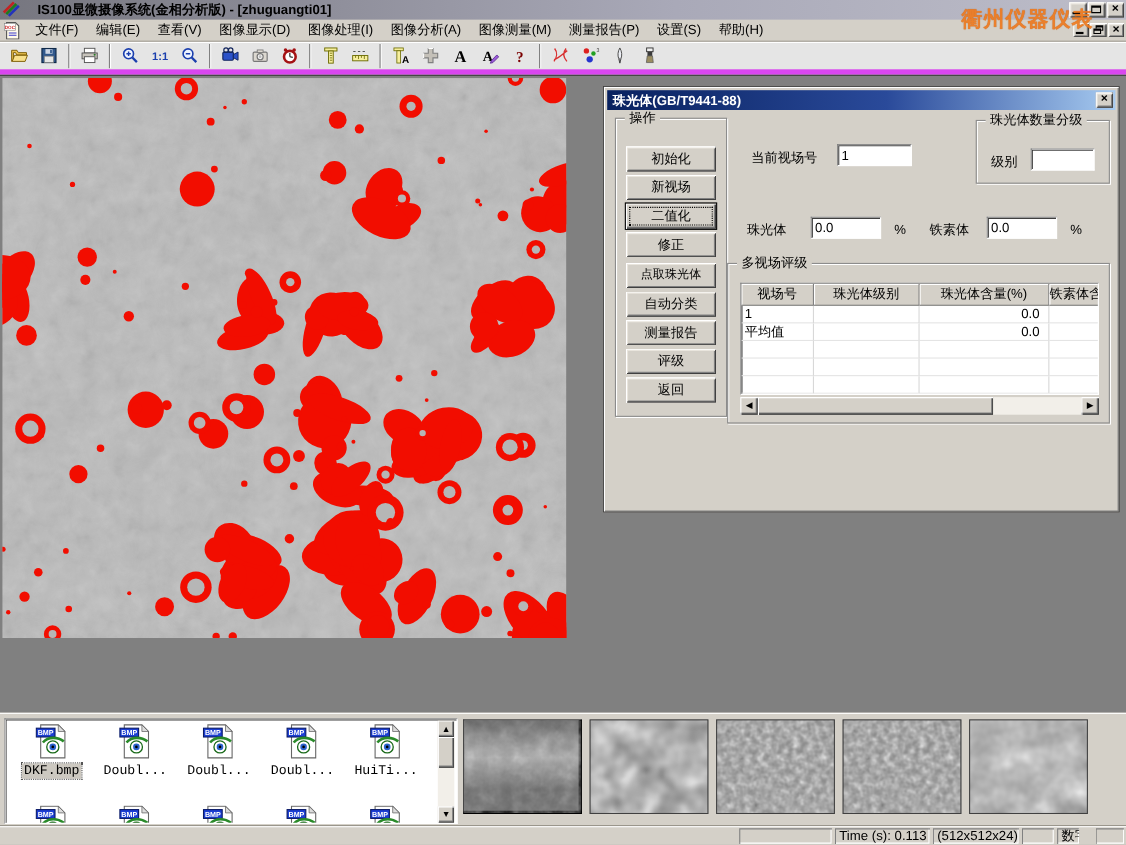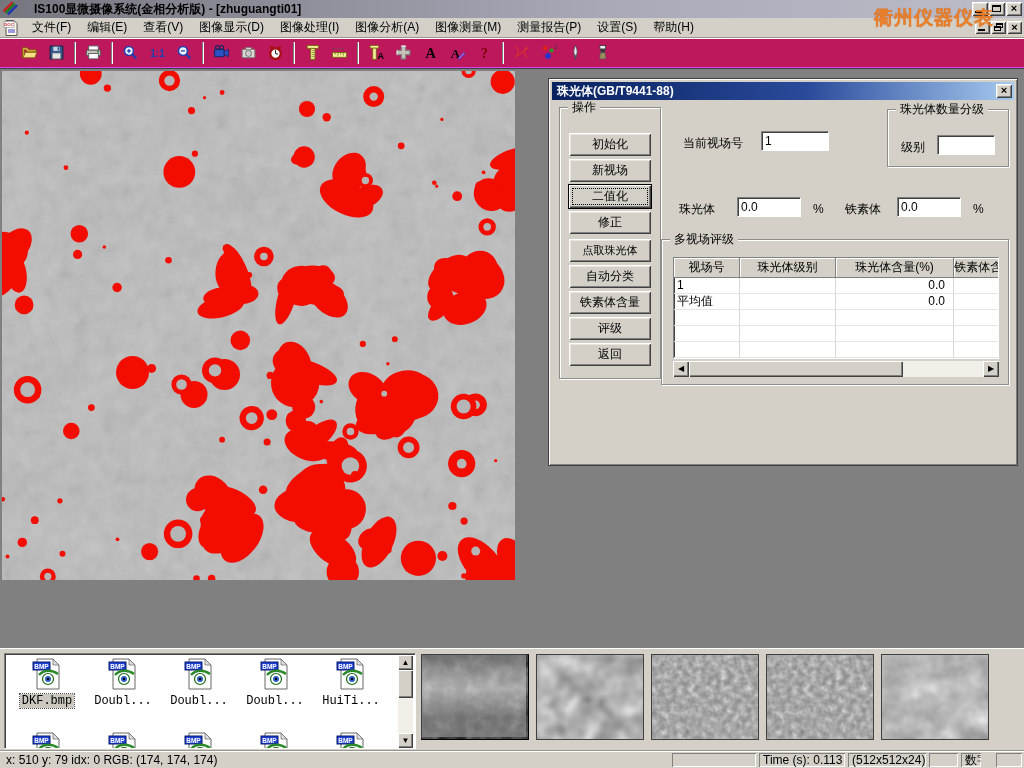--- a/index.html
+++ b/index.html
@@ -26,21 +26,21 @@
   #watermark{position:absolute;left:874px;top:5px;width:150px;color:#ee7a1f;font-size:19px;font-weight:bold;letter-spacing:1px;z-index:60;pointer-events:none;opacity:.92;text-shadow:0 0 1px #b85a10}
 
   
   #menubar{position:absolute;left:0;top:18px;width:1024px;height:20px;background:#d4d0c8;display:flex;align-items:center;border-bottom:1px solid #9a968c}
   #mdi-doc-icon{width:17px;height:17px;margin:0 4px 0 3px}
   .menu-item{padding:0 8px;line-height:19px;white-space:nowrap}
   #mdi-buttons{position:absolute;right:2px;top:3px;display:flex}
   #mdi-buttons .winbtn{width:15px;height:13px}
 
   
-  #toolbar{position:absolute;left:0;top:38px;width:1024px;height:30px;background:#be185d;display:flex;align-items:center;padding-left:16px;border-bottom:1px solid #d946ef;box-shadow:inset 0 1px 0 #fff}
+  #toolbar{position:absolute;left:0;top:38px;width:1024px;height:30px;background:#e5e5e5;display:flex;align-items:center;padding-left:4px;border-bottom:5px solid #d946ef;box-shadow:inset 0 1px 0 #fff}
   .tbtn{width:27px;height:26px;display:flex;align-items:center;justify-content:center}
   .tbtn svg{width:17px;height:17px}
   .tsep{width:0;height:22px;border-left:1px solid #808080;border-right:1px solid #fff;margin:0 4px}
 
   
   #workspace{position:absolute;left:0;top:68px;width:1024px;height:580px;background:#808080;border-top:1px solid #404040}
   #main-image{position:absolute;left:2px;top:2px;width:513px;height:509px;overflow:hidden}
 
   
   #dialog{position:absolute;left:548px;top:78px;width:470px;height:388px;background:#d4d0c8;border:1px solid #404040;box-shadow:inset 1px 1px 0 #fff,inset -1px -1px 0 #808080;z-index:20}
@@ -582,21 +582,21 @@
     <span class="sb-track" style="left:16px;top:0;right:16px;height:16px"></span>
     <span class="sb-thumb" style="left:16px;top:0;width:214px;height:16px"></span>
     <span class="sb-btn" style="right:0;top:0;width:16px;height:16px">▶</span>
   </div>
 <div class="btn95" style="top: 54px;">初始化</div>
     <div class="btn95" style="top: 80px;">新视场</div>
     <div class="btn95 focused" style="top: 106px;">二值化</div>
     <div class="btn95" style="top: 132px;">修正</div>
     <div class="btn95" style="top: 160px; font-size: 11px;">点取珠光体</div>
     <div class="btn95" style="top: 186px;">自动分类</div>
-    <div class="btn95" style="top: 212px;">铁素体含量</div>
+    <div class="btn95" style="top: 212px;">测量报告</div>
     <div class="btn95" style="top: 238px;">评级</div>
     <div class="btn95" style="top: 264px;">返回</div>
   </div>
 
 <div id="bottom-panel">
   <div id="filelist">
     <div id="fl-vscroll">
       <span class="sb-btn" style="left:0;top:0;width:15px;height:15px">▲</span>
       <span class="sb-track" style="left:0;top:15px;width:15px;bottom:15px"></span>
       <span class="sb-thumb" style="left:0;top:15px;width:15px;height:28px"></span>
@@ -781,20 +781,19 @@
     </feComponentTransfer>
   </filter>
   <rect width="106" height="84" filter="url(#thf4)"></rect>
 
   </svg>
       </div>
     </div>
 </div>
 
 <div id="statusbar">
-  <span class="spanel" style="left:2px;width:666px;box-shadow:none">x: 510 y: 79  idx: 0  RGB: (174, 174, 174)</span>
   <span class="spanel" style="left:672px;width:84px"></span>
   <span class="spanel" style="left:759px;width:86px">Time (s): 0.113</span>
   <span class="spanel" style="left:848px;width:78px">(512x512x24)</span>
   <span class="spanel" style="left:929px;width:29px"></span>
   <span class="spanel" style="left:961px;width:20px">数字</span>
   <span class="spanel" style="left:996px;width:26px"></span>
 </div>
 
 </body></html>

